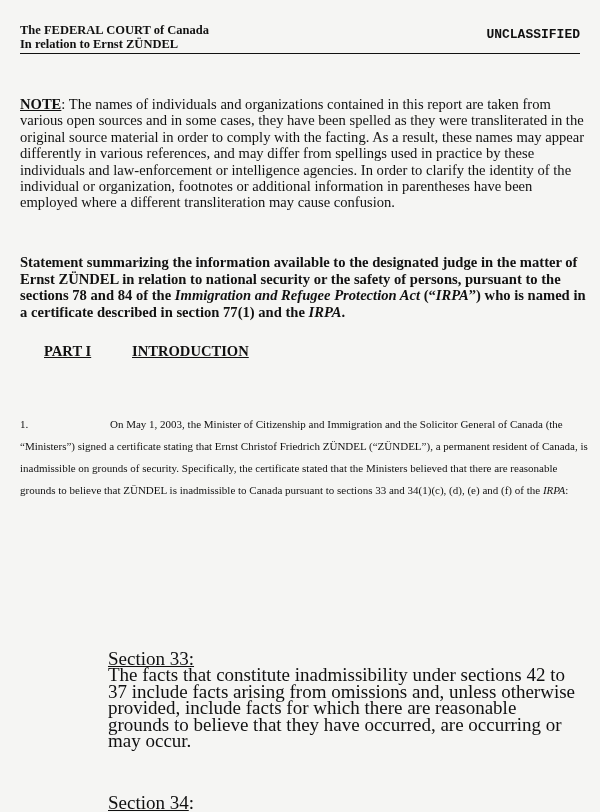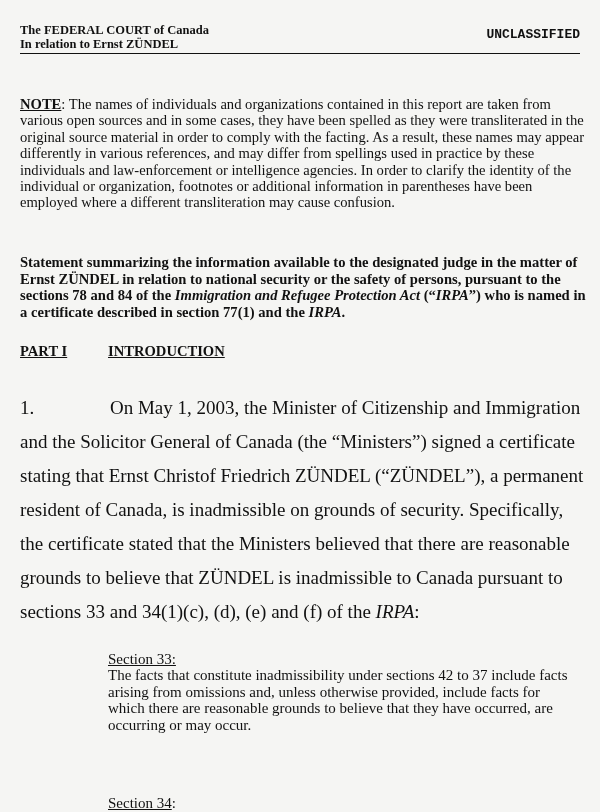--- a/index.html
+++ b/index.html
@@ -23,30 +23,30 @@
   }
   .note .lbl { font-weight: bold; text-decoration: underline; }
   .statement {
     position: absolute; left: 20px; top: 240px; width: 570px;
     font-size: 14.6px; line-height: 16.6px; font-weight: bold; margin-top: 14px;
   }
   .part {
     position: absolute; left: 20px; top: 343px;
     font-size: 14.6px; font-weight: bold;
   }
-  .part span { text-decoration: underline; }
+  .part span { text-decoration: underline; margin-left: 24px; }
   .part .t { position: absolute; left: 88px; white-space: nowrap; }
   .para {
-    position: absolute; left: 20px; top: 391px; width: 570px;
-    font-size: 19px; line-height: 34px;
+    position: absolute; left: 20px; top: 413px; width: 570px;
+    font-size: 11px; line-height: 22px;
   }
   .para .num { display: inline-block; width: 90px; }
   .quote {
     position: absolute; left: 108px; width: 470px;
-    font-size: 15px; line-height: 16.4px;
+    font-size: 19px; line-height: 16.4px;
   }
   .quote .h { text-decoration: underline; }
   .q1 { top: 651px; }
   .q2 { top: 751px; margin-top: 44px; }
   i { font-style: italic; }
 </style>
 </head>
 <body>
 
 <div class="header">

